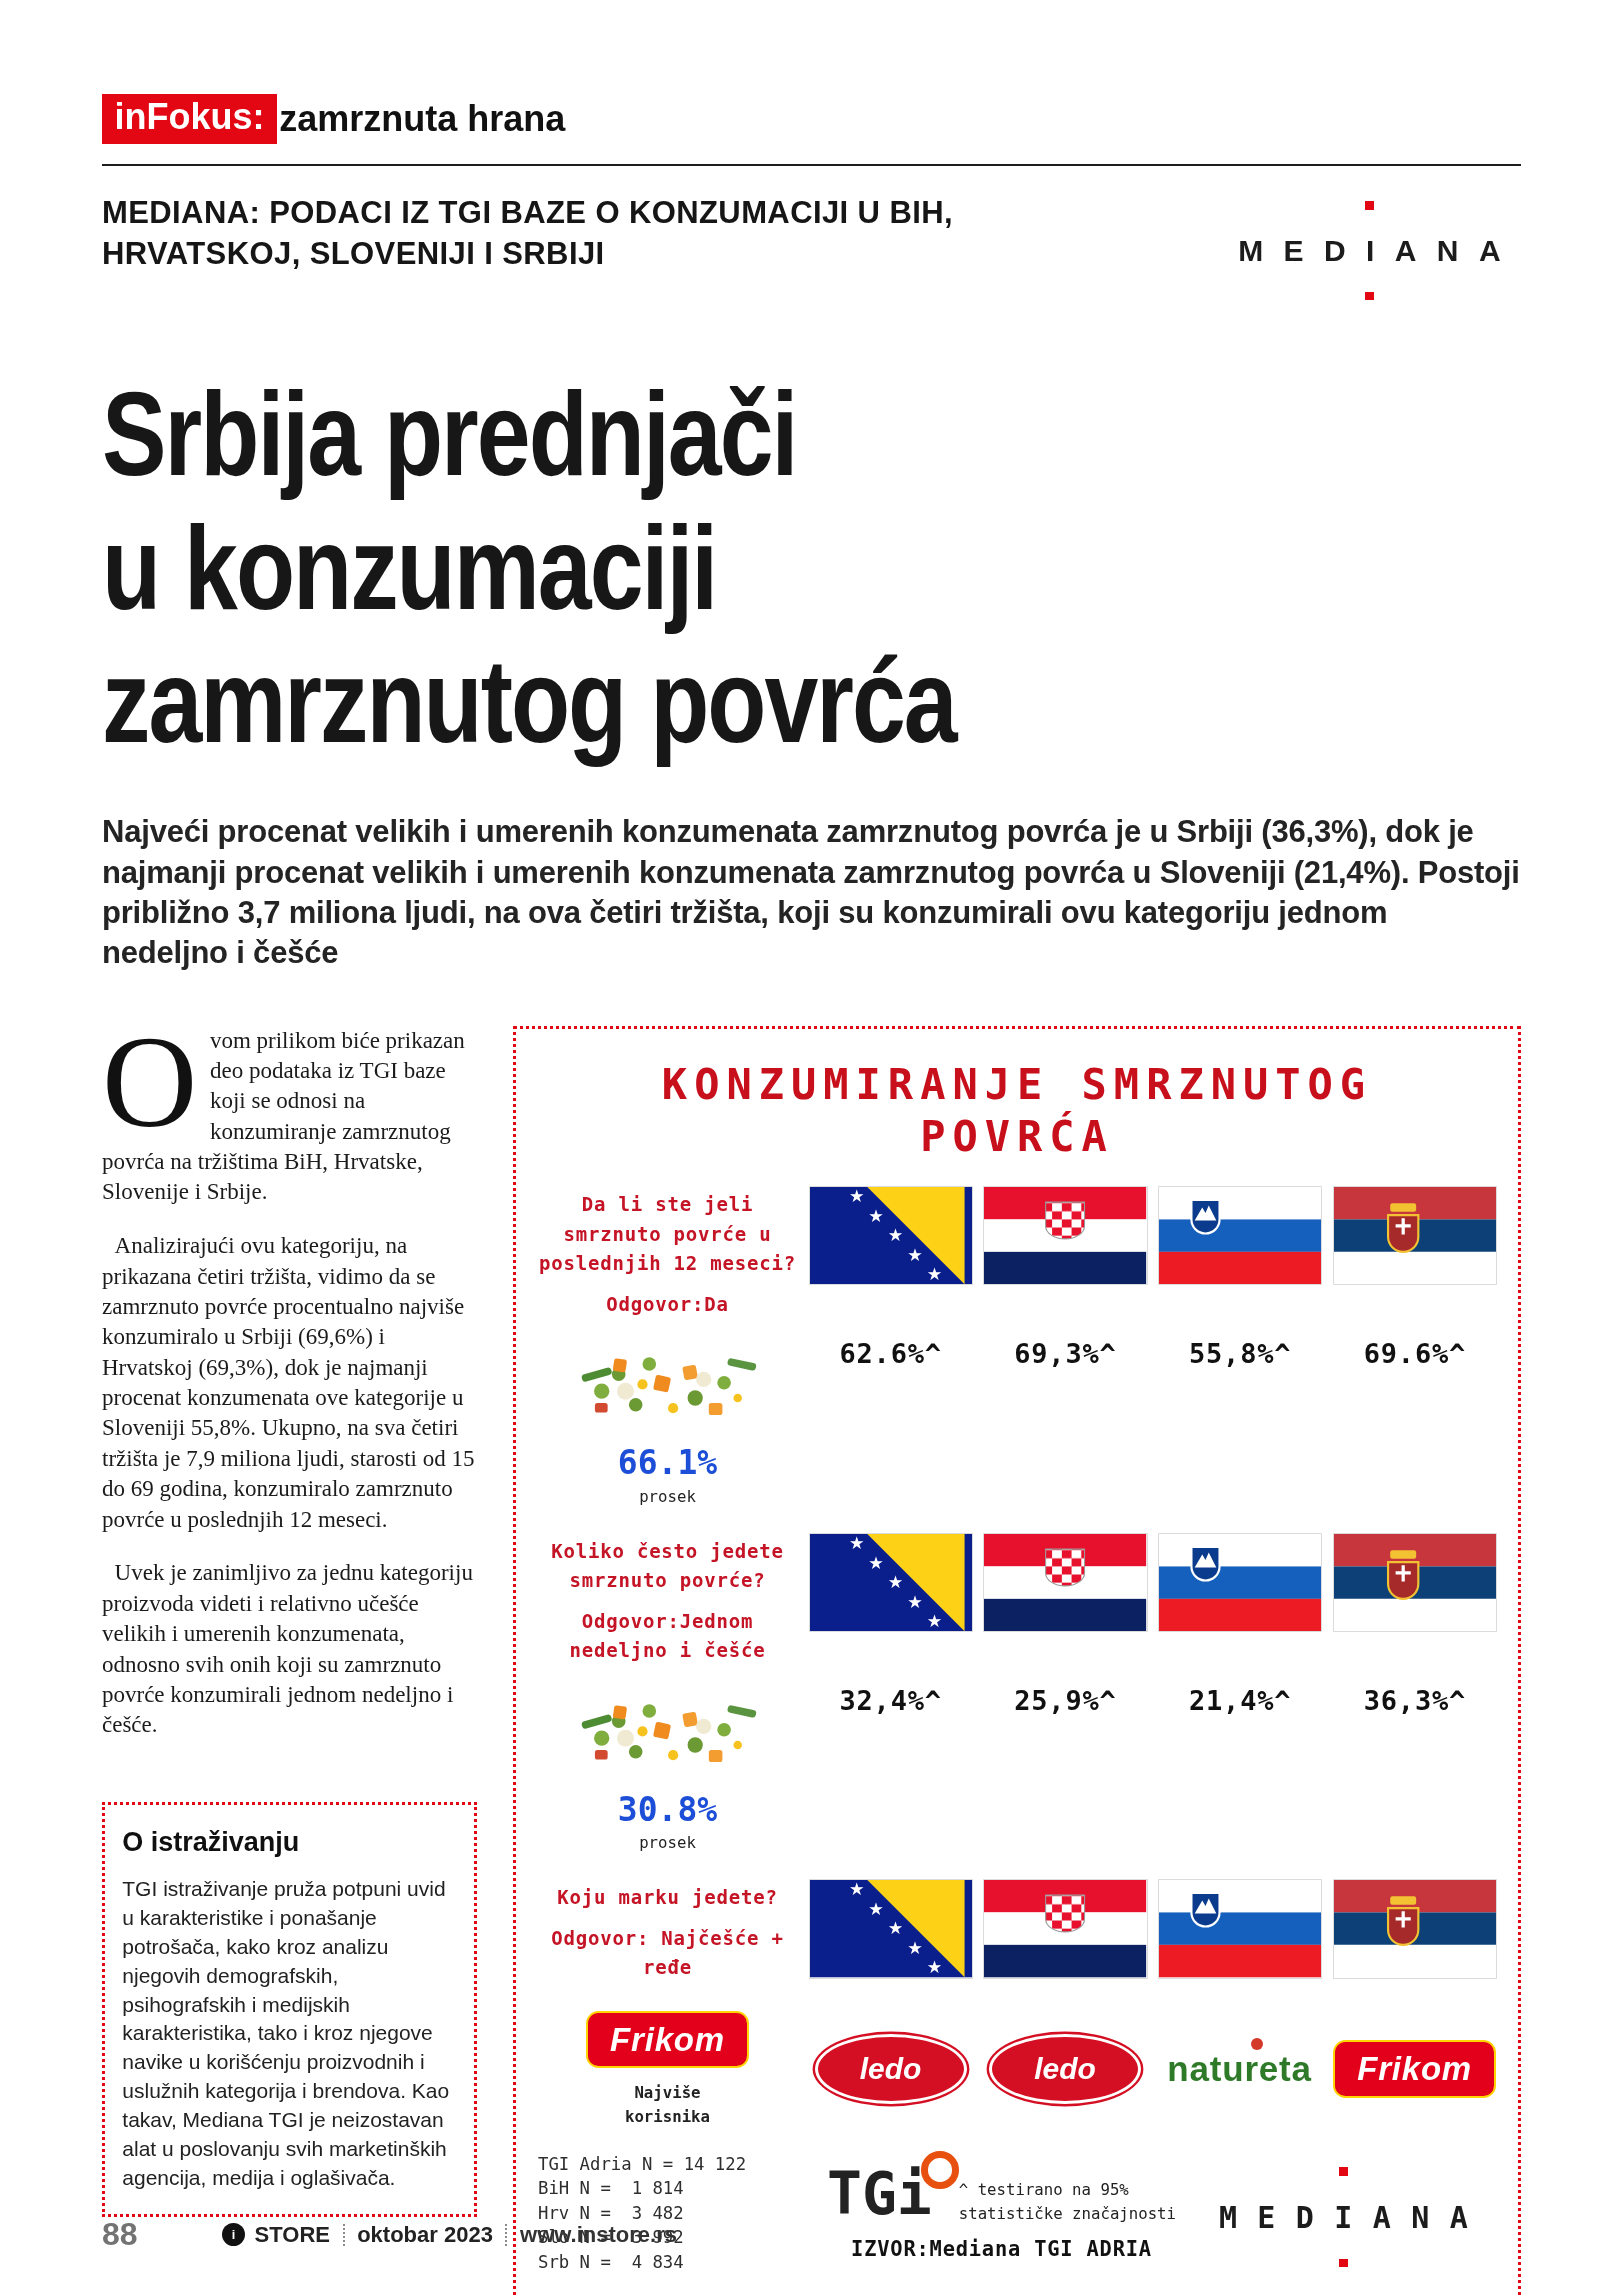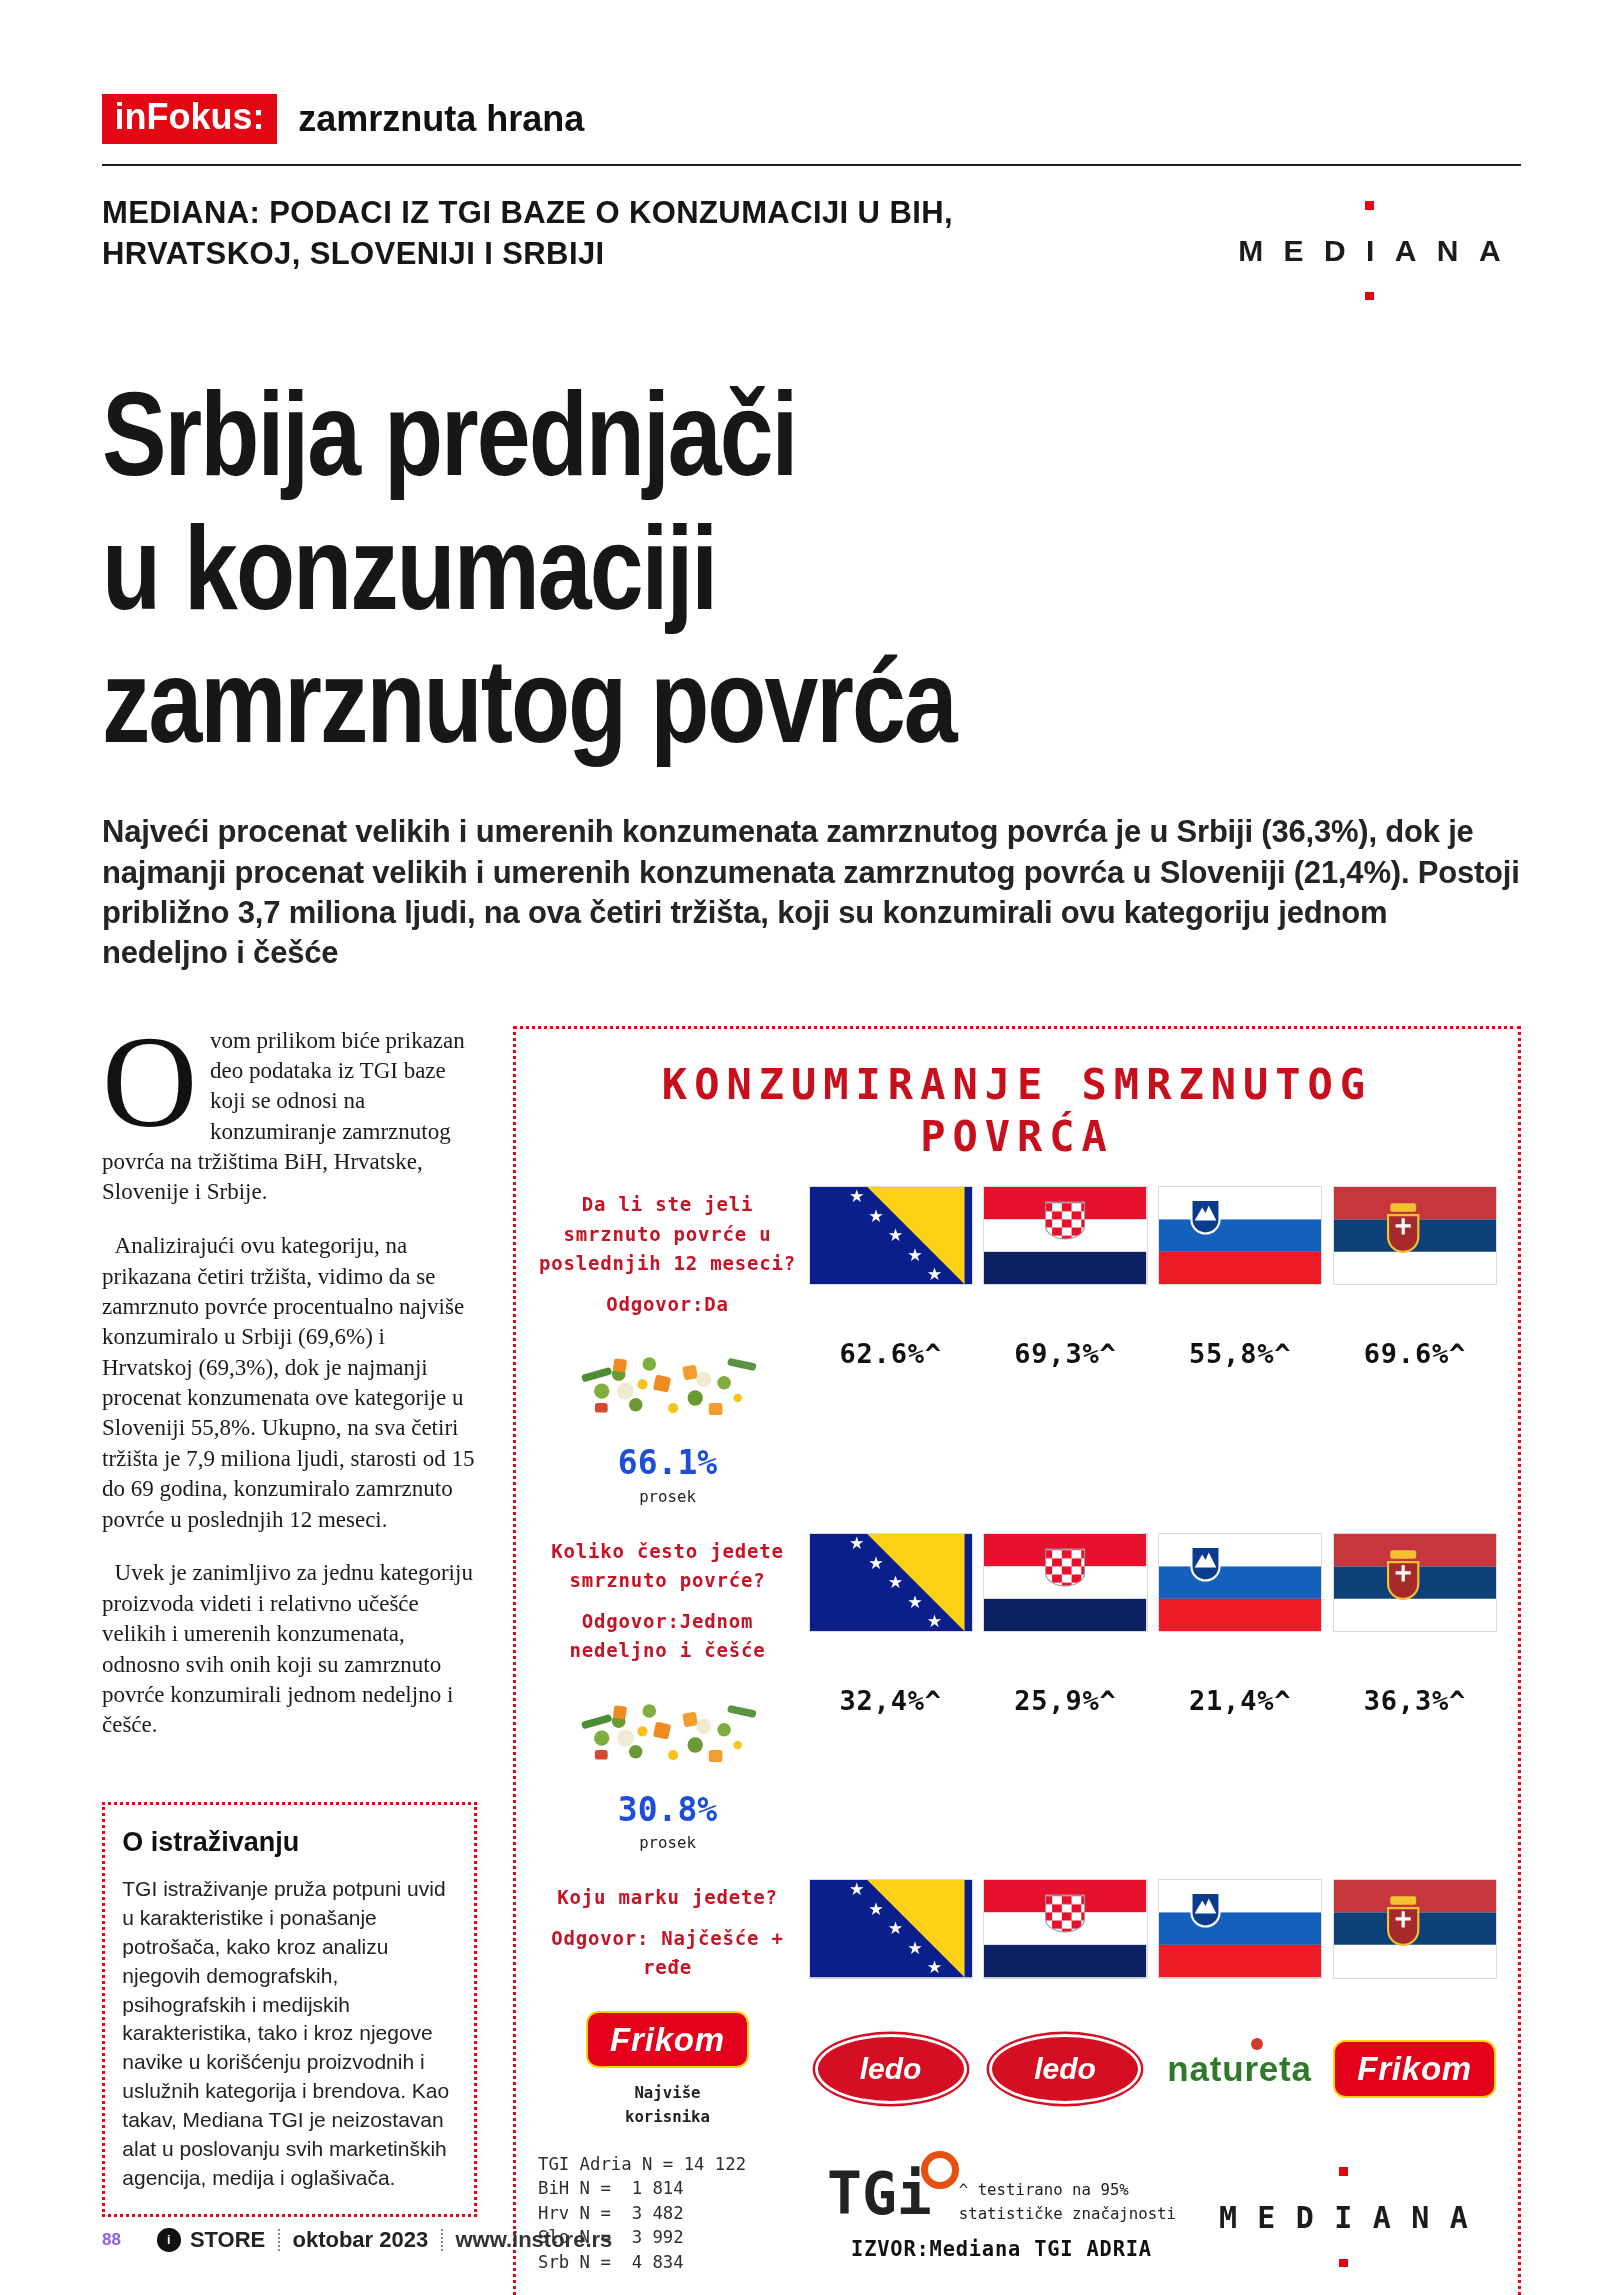--- a/index.html
+++ b/index.html
@@ -1,20 +1,20 @@
 <!DOCTYPE html>
 <html style="font-size:12.6px"><head>
 <meta charset="utf-8">
 <style>
   html,body{margin:0;padding:0;background:#e8e8e8;}
   .page{width:1623px;height:2295px;background:#fff;position:relative;overflow:hidden;
         font-family:"Liberation Sans",sans-serif;color:#1a1a1a;margin:0 auto;}
 
   
-  .masthead{margin:94px 102px 0;display:flex;align-items:center;gap:21px;font-size:36px;font-weight:bold;}
+  .masthead{margin:94px 102px 0;display:flex;align-items:center;gap:2px;font-size:36px;font-weight:bold;}
   .tag{background:#e30613;color:#fff;padding:2.4px 12.6px 5.5px;}
   .topic{color:#111;}
   .rule{margin:20.4px 102px 0;border-top:2.4px solid #1d1d1d;}
 
   
   .kicker-row{margin:27px 102px 0;display:flex;justify-content:space-between;align-items:flex-start;}
   .kicker{font-size:31px;font-weight:bold;line-height:1.3;letter-spacing:0.4px;color:#161616;}
   .mediana{display:flex;flex-direction:column;align-items:center;gap:24px;margin-top:7.9px;}
   .mediana-text{font-size:30px;font-weight:bold;letter-spacing:20.4px;padding-left:20.4px;color:#1c1c1c;}
   .m-dot{width:8.6px;height:8.6px;background:#e30613;}
@@ -69,21 +69,21 @@
   .ig-center{display:flex;flex-direction:column;align-items:center;gap:11px;}
   .tgi-row{display:flex;align-items:flex-start;gap:27px;}
   .tgi-logo{font-size:58px;font-weight:bold;color:#222;position:relative;line-height:1;}
   .tgi-ring{position:absolute;top:-14px;right:-27px;width:23.6px;height:23.6px;border:7px solid #e8500f;border-radius:50%;}
   .signif{font-size:15.7px;white-space:pre-line;margin-top:12.6px;color:#222;line-height:1.55;}
   .source{font-size:20.4px;font-weight:bold;color:#111;letter-spacing:0.8px;}
   .ig-footer .mediana{justify-self:end;margin-right:7.9px;}
 
   
   .page-footer{position:absolute;left:102px;right:102px;bottom:42px;display:flex;align-items:center;font-size:22px;color:#222;}
-  .pageno{font-weight:bold;font-size:17px;margin-right:36px;color:#8b5cf6;}
+  .pageno{font-weight:bold;font-size:32px;margin-right:84px;color:#737373;}
   .instore-icon{width:23.6px;height:23.6px;border-radius:50%;background:#111;margin-right:9.4px;flex:none;
                 display:inline-flex;align-items:center;justify-content:center;color:#fff;font-size:12.6px;font-weight:bold;}
   .mag{font-weight:bold;}
   .sep{border-left:2.4px dotted #8a8a8a;height:22px;margin:0 12.6px;}
   .issue{font-weight:bold;}
   .site{font-weight:bold;color:#333;text-align:right;}
 </style>
 </head>
 <body>
 

